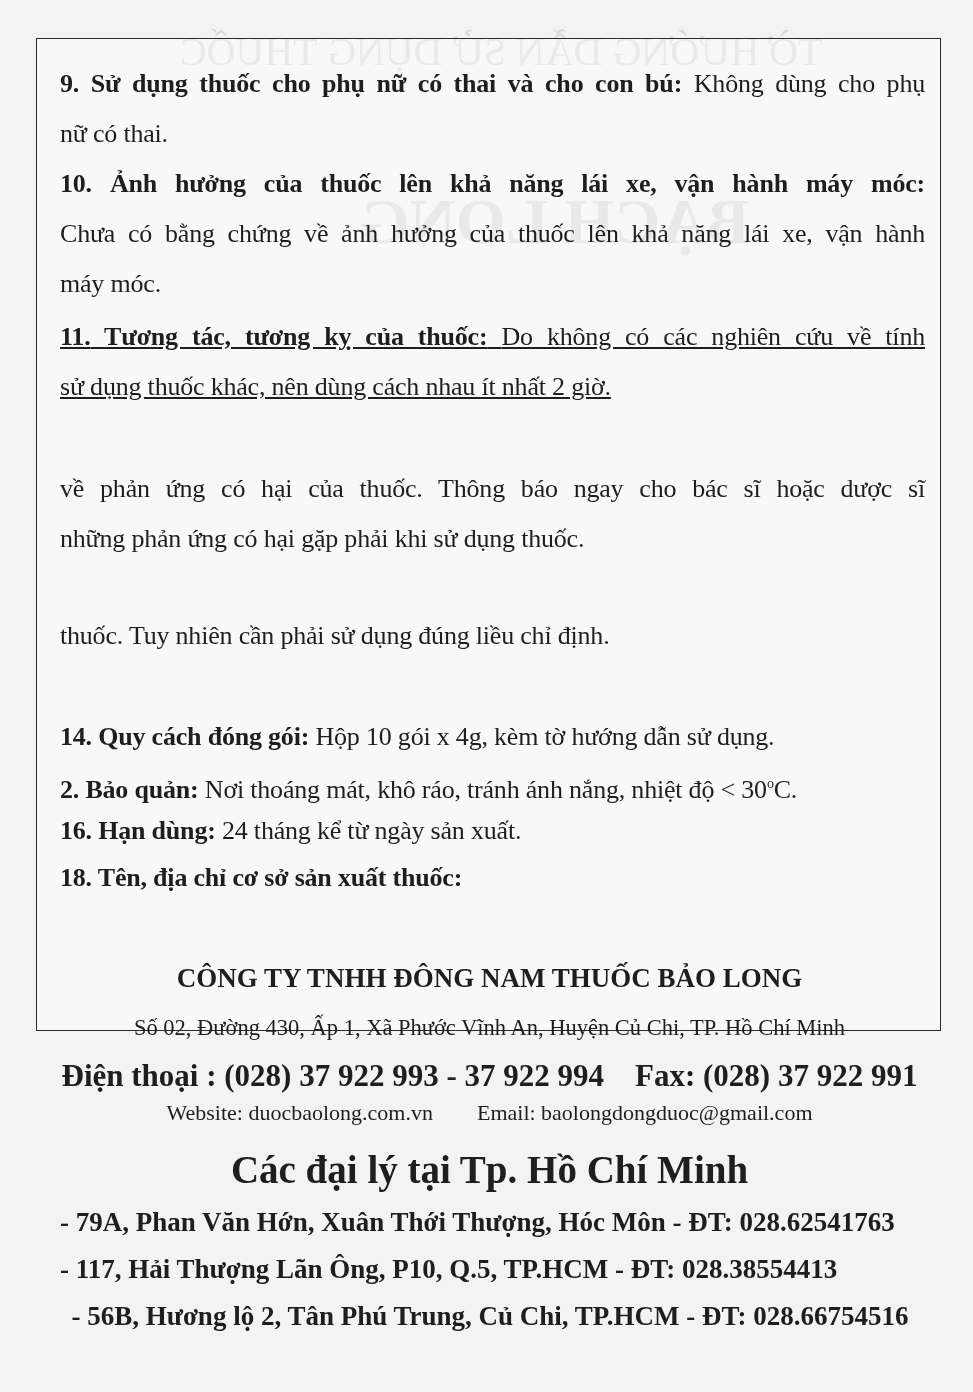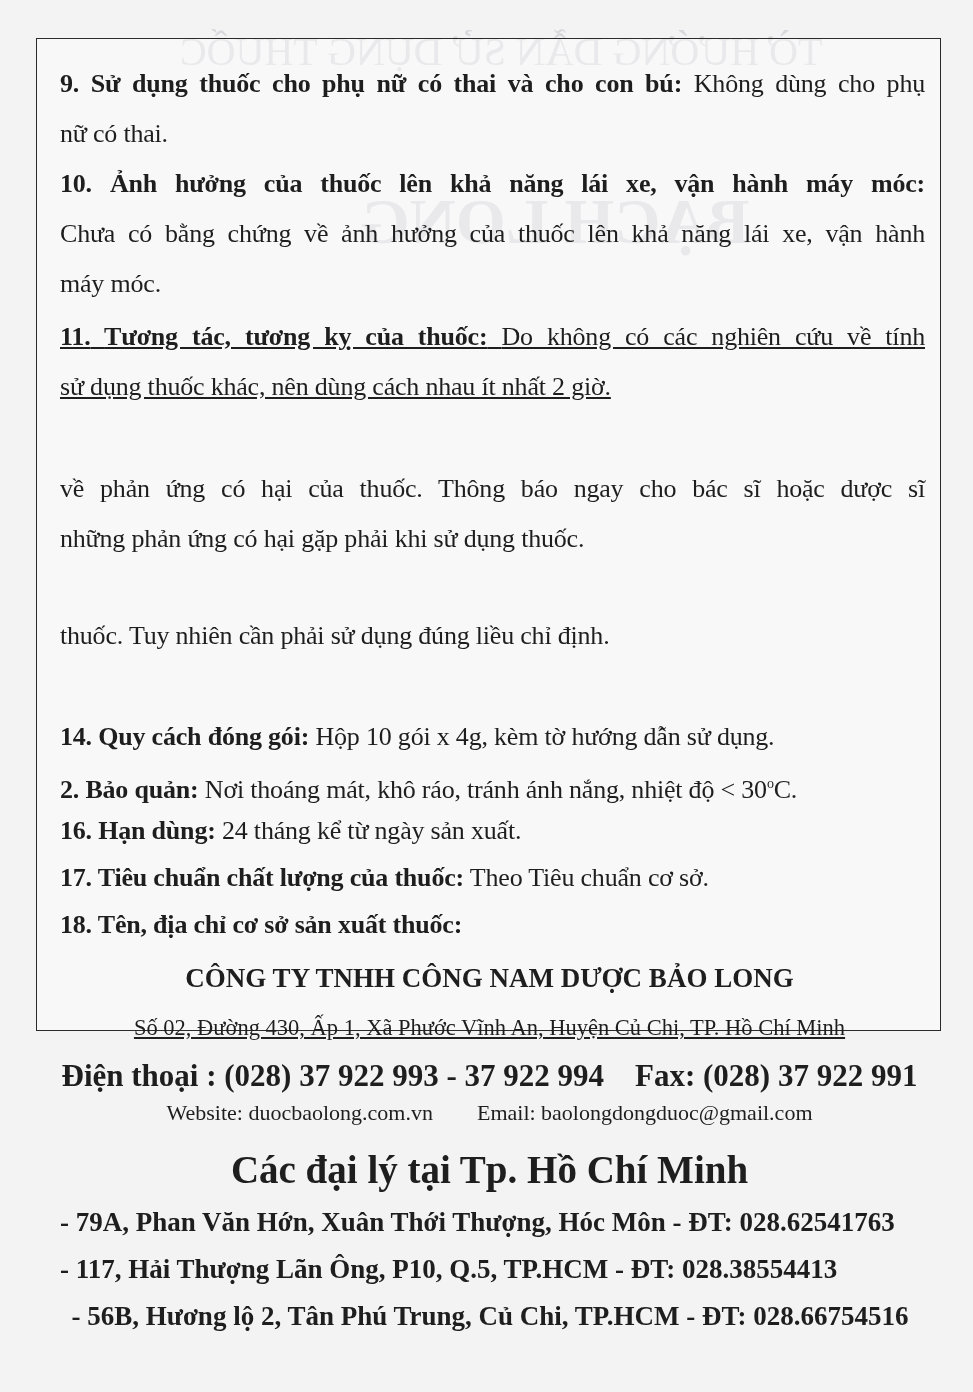--- a/index.html
+++ b/index.html
@@ -64,21 +64,20 @@
       width: 905px;
       text-align: center;
       white-space: nowrap;
     }
     .company-name {
       font-size: 27px;
       font-weight: bold;
     }
     .addr {
       font-size: 22.5px;
-      text-decoration: underline;
     }
     .phone {
       font-size: 31px;
       font-weight: bold;
     }
     .web {
       font-size: 22px;
     }
     .agents-title {
       font-size: 39px;
@@ -127,25 +126,24 @@
   </div>
 
   <div class="sec" style="top:572px;">
     <span class="line">thuốc. Tuy nhiên cần phải sử dụng đúng liều chỉ định.</span>
   </div>
 
   <div class="sec tight" style="top:674px;">
     <span class="line"><b><span>14.</span> <span>Quy cách đóng gói:</span></b> <span>Hộp 10 gói x 4g, kèm tờ hướng dẫn sử dụng.</span></span>
     <span class="line"><b><span>2.</span> <span>Bảo quản:</span></b> <span>Nơi thoáng mát, khô ráo, tránh ánh nắng, nhiệt độ &lt; 30</span><span class="sup">o</span><span>C.</span></span>
     <span class="line"><b><span>16.</span> <span>Hạn dùng:</span></b> <span>24 tháng kể từ ngày sản xuất.</span></span>
-    <span class="line"><b><span>17.</span> <span>Tiêu chuẩn chất lượng của thuốc:</span></b> <span>Theo Tiêu chuẩn cơ sở.</span></span>
     <span class="line"><b><span>18.</span> <span>Tên, địa chỉ cơ sở sản xuất thuốc:</span></b></span>
   </div>
 
-  <div class="center company-name" style="top:924px;">CÔNG TY TNHH CÔNG NAM DƯỢC BẢO LONG</div>
+  <div class="center company-name" style="top:924px;">CÔNG TY TNHH ĐÔNG NAM THUỐC BẢO LONG</div>
   <div class="center addr" style="top:976px;">Số 02, Đường 430, Ấp 1, Xã Phước  Vĩnh An, Huyện Củ Chi, TP. Hồ Chí Minh</div>
   <div class="center phone" style="top:1019px;">
     <span>Điện thoại :</span>
     <span>(028) 37 922 993 -</span>
     <span>37 922 994</span>
     &nbsp;&nbsp;
     <span>Fax:</span>
     <span>(028) 37 922 991</span>
   </div>
   <div class="center web" style="top:1061px;">

